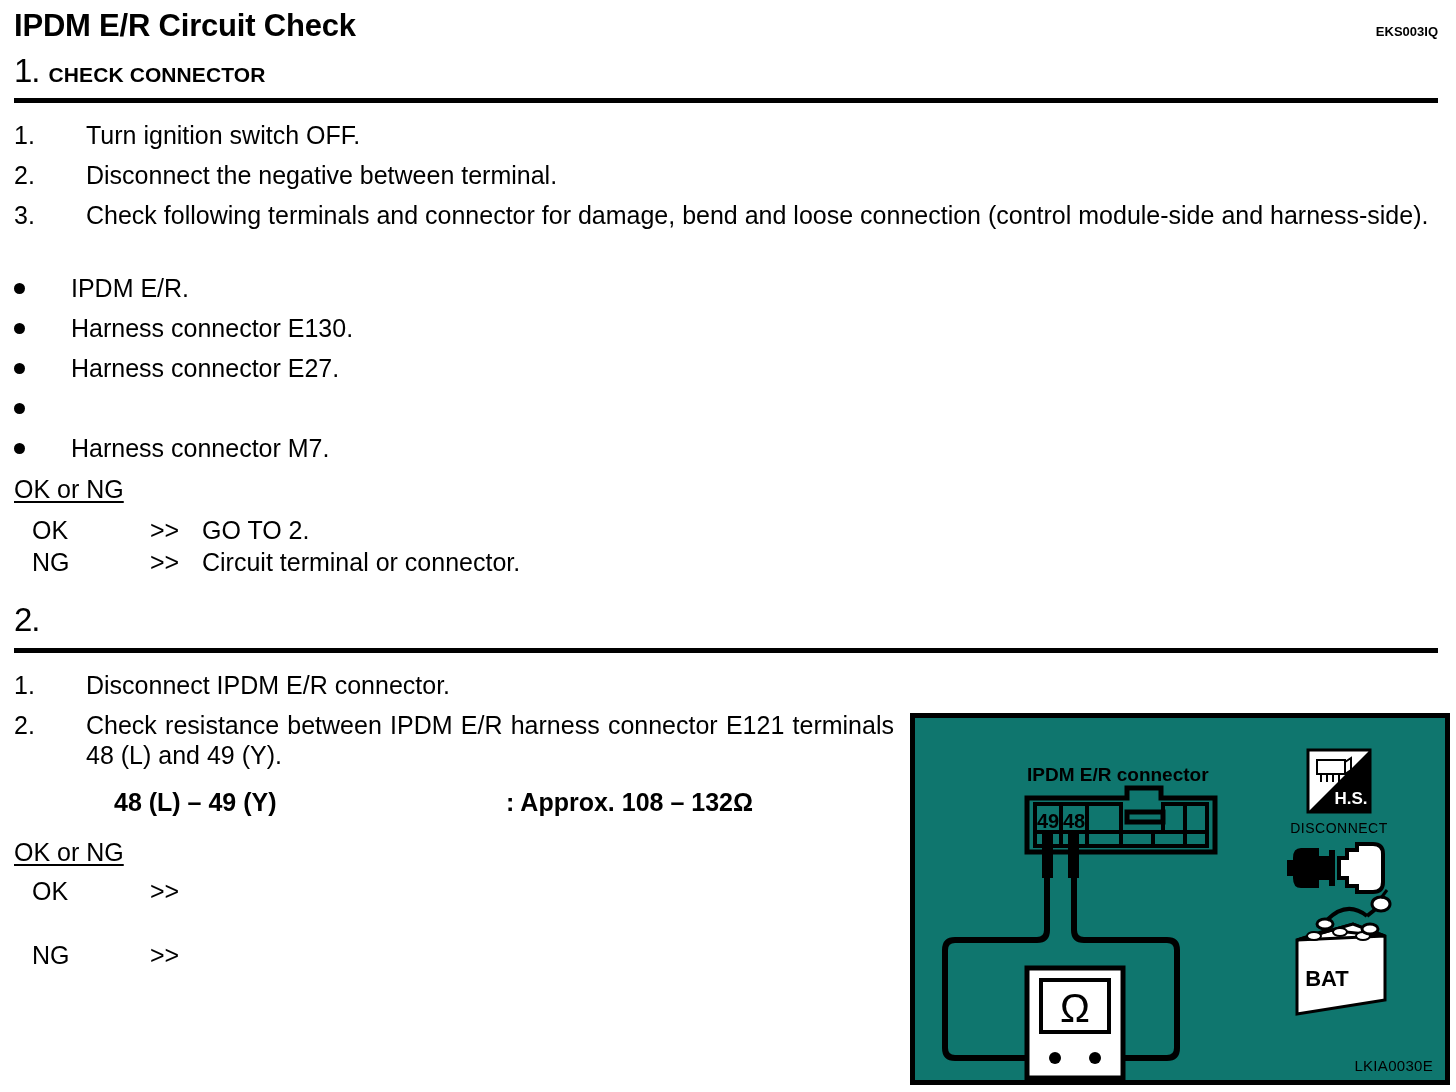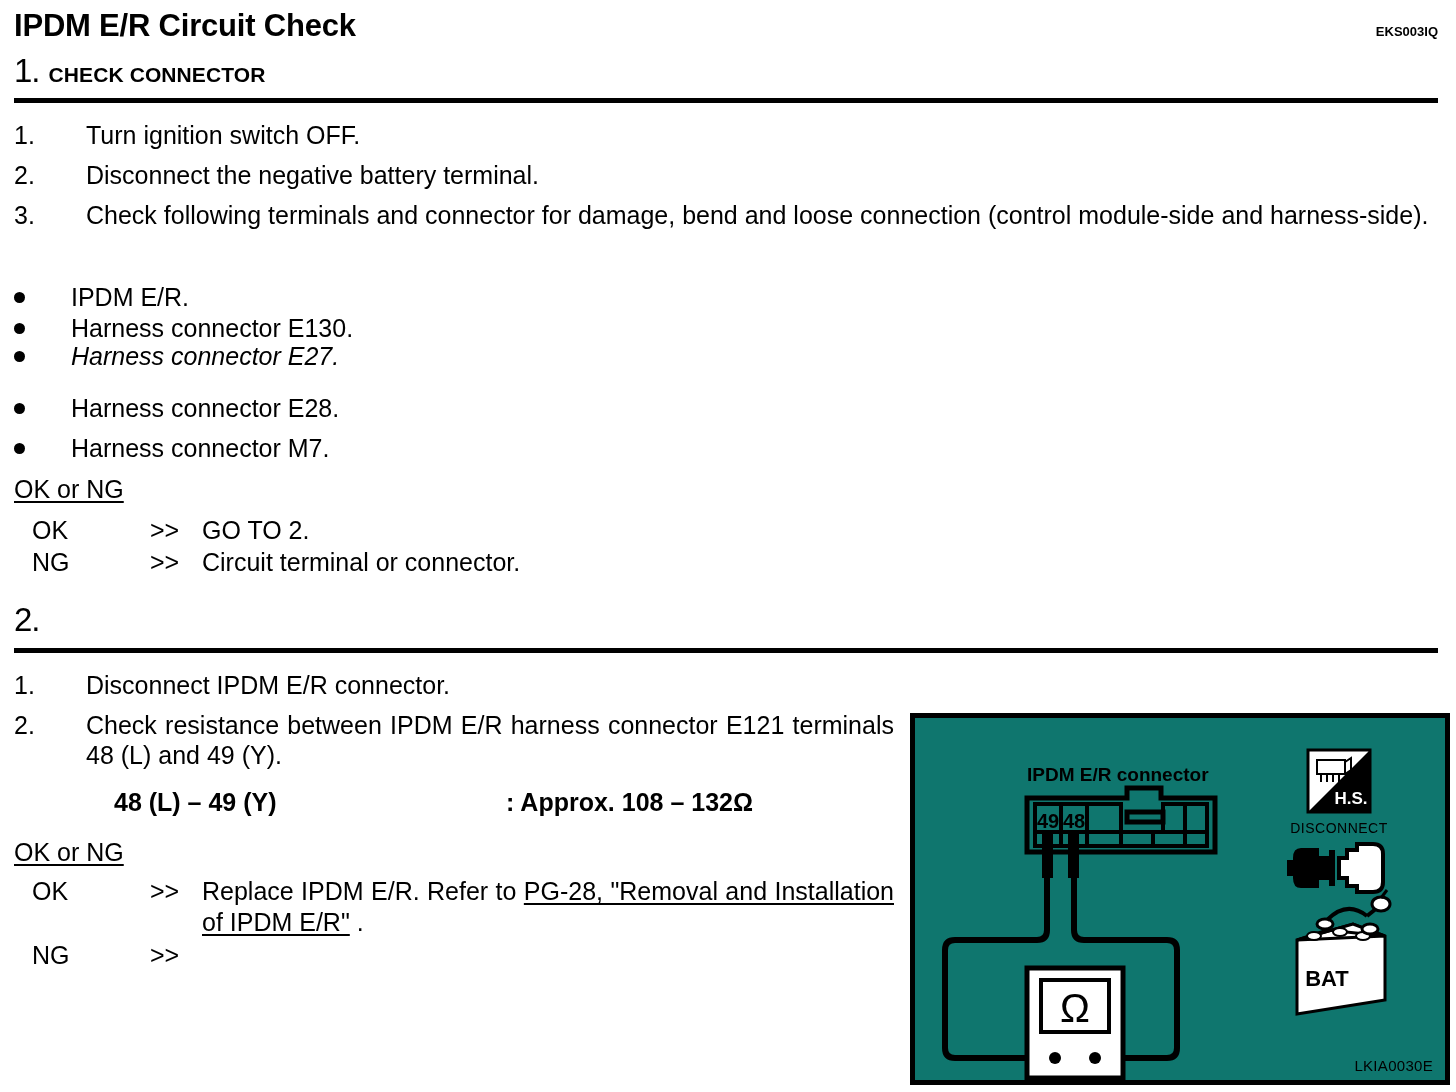--- a/index.html
+++ b/index.html
@@ -188,38 +188,38 @@
   <span class="step-title">CHECK CONNECTOR</span>
 </div>
 <div class="rule" style="top:98px;"></div>
 
 <div class="num-item" style="left:14px; top:120px; width:1424px;">
   <span class="marker">1.</span>
   <span class="body">Turn ignition switch OFF.</span>
 </div>
 <div class="num-item" style="left:14px; top:160px; width:1424px;">
   <span class="marker">2.</span>
-  <span class="body">Disconnect the negative battery terminal.</span>
+  <span class="body">Disconnect the negative between terminal.</span>
 </div>
 <div class="num-item justify" style="left:14px; top:200px; width:1424px;">
   <span class="marker">3.</span>
   <span class="body">Check following terminals and connector for damage, bend and loose connection (control module-side and harness-side).</span>
 </div>
 
-<div class="bullet-item" style="top:282px;">
+<div class="bullet-item" style="top:273px;">
   <span class="dot"></span><span>IPDM E/R.</span>
 </div>
 <div class="bullet-item" style="top:313px;">
   <span class="dot"></span><span>Harness connector E130.</span>
 </div>
-<div class="bullet-item" style="top:341px;font-style:italic;">
+<div class="bullet-item" style="top:353px;">
   <span class="dot"></span><span>Harness connector E27.</span>
 </div>
 <div class="bullet-item" style="top:393px;">
-  <span class="dot"></span><span>Harness connector E28.</span>
+  <span class="dot"></span>
 </div>
 <div class="bullet-item" style="top:433px;">
   <span class="dot"></span><span>Harness connector M7.</span>
 </div>
 
 <div class="oknG-title" style="top:475px;">OK or NG</div>
 <div class="result-row" style="left:32px; top:515px; width:1000px;">
   <span class="res-label">OK</span>
   <span class="res-arrow">&gt;&gt;</span>
   <span class="res-text">GO TO 2.</span>
@@ -247,21 +247,20 @@
 <div class="spec-line" style="left:114px; top:788px;">
   <span class="spec-left">48 (L) – 49 (Y)</span>
   <span class="spec-right">: Approx. 108 – 132Ω</span>
 </div>
 
 <div class="oknG-title" style="top:838px;">OK or NG</div>
 
 <div class="result-row justify" style="left:32px; top:876px; width:862px;">
   <span class="res-label">OK</span>
   <span class="res-arrow">&gt;&gt;</span>
-  <span class="res-text"><span>Replace IPDM E/R.   Refer to </span><span class="u">PG-28, "Removal and Installation of IPDM E/R"</span><span> .</span></span>
 </div>
 
 <div class="result-row justify" style="left:32px; top:940px; width:862px;">
   <span class="res-label">NG</span>
   <span class="res-arrow">&gt;&gt;</span>
 </div>
 
 <div class="figure">
 
   <div class="conn-label">IPDM E/R connector</div>

